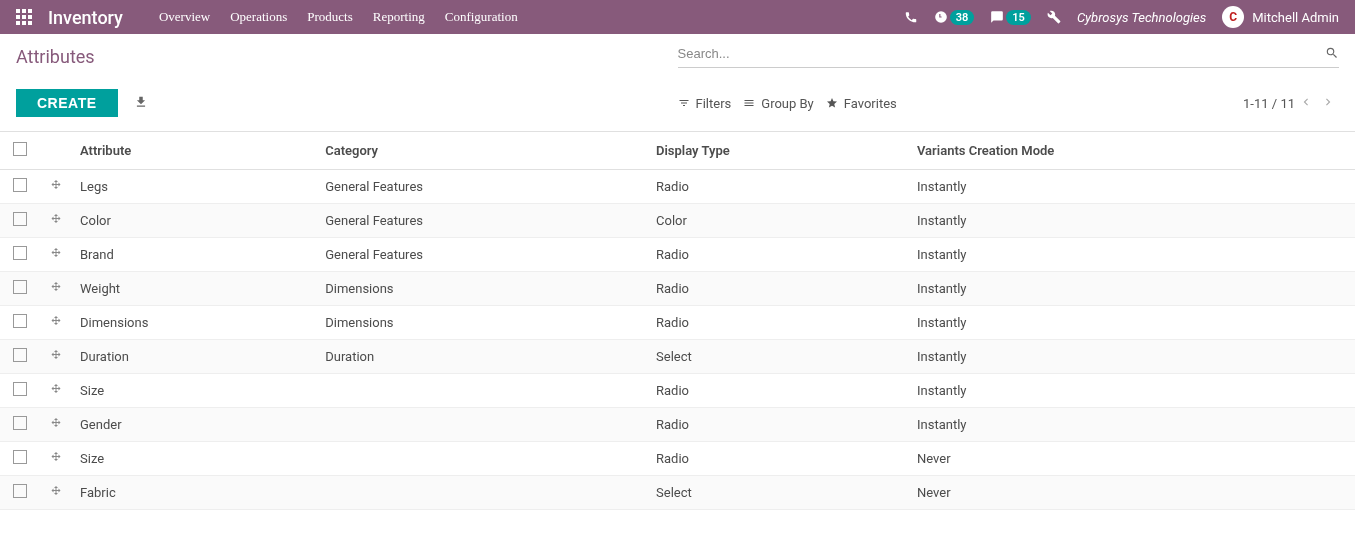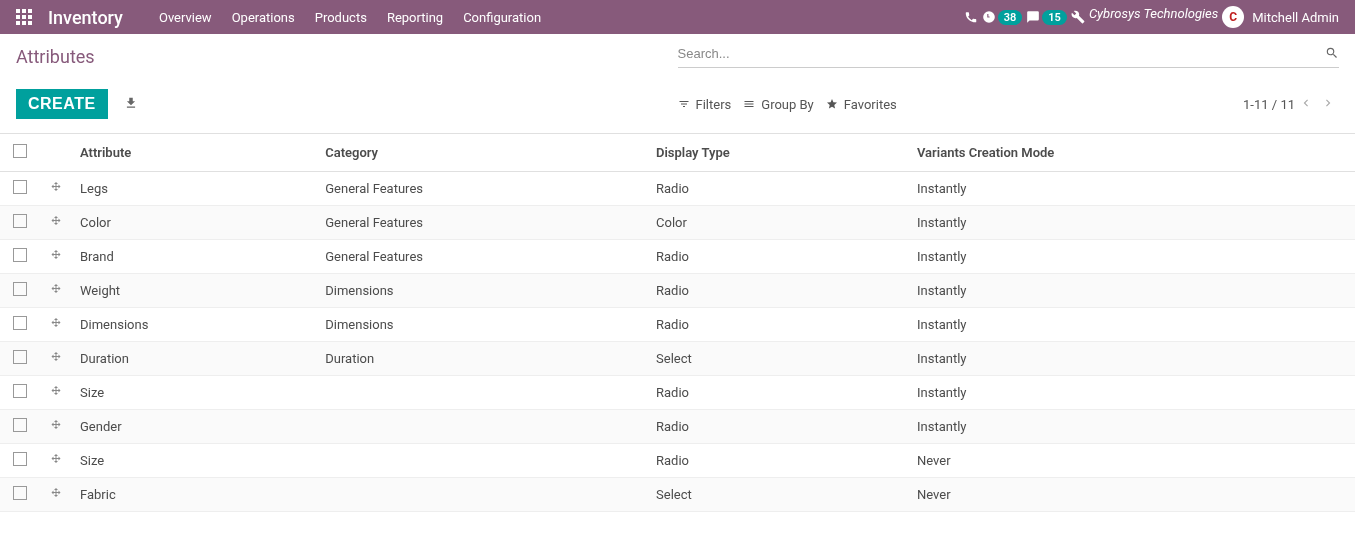--- a/index.html
+++ b/index.html
@@ -2,23 +2,23 @@
 <html><head>
 <meta charset="utf-8">
 <style>
 * { box-sizing: border-box; margin: 0; padding: 0; }
 body { font-family: -apple-system, BlinkMacSystemFont, "Segoe UI", Roboto, "Helvetica Neue", Arial, sans-serif; font-size: 13px; color: #4c4c4c; background: #fff; }
 
 .top-nav { background: #875a7b; color: #fff; height: 34px; display: flex; align-items: center; padding: 10px 16px; }
 .apps-icon { display: inline-flex; margin-right: 16px; cursor: pointer; }
 .apps-icon svg { fill: #fff; }
 .app-title { font-size: 18px; font-weight: 500; margin-right: 36px; }
-.nav-menu { display: flex; gap: 20px; flex: 1; }
+.nav-menu { display: flex; gap: 20px; flex: 1; font-family: Liberation Serif, serif; }
 .nav-item { color: #fff; font-size: 13px; cursor: pointer; }
-.nav-right { display: flex; gap: 4px; }
+.nav-right { display: flex; align-items: center; gap: 16px; }
 .nav-icon { display: inline-flex; align-items: center; cursor: pointer; position: relative; }
 .nav-icon svg { fill: #fff; }
 .badge { background: #00a09d; color: #fff; font-size: 11px; font-weight: 600; padding: 1px 6px; border-radius: 9px; margin-left: 2px; }
 .company-name { font-size: 13px; font-style: italic; }
 .user-section { display: flex; align-items: center; gap: 8px; }
 .avatar { width: 22px; height: 22px; border-radius: 50%; background: #fff; display: flex; align-items: center; justify-content: center; font-size: 12px; font-weight: 700; color: #c02020; }
 .user-name { font-size: 13px; }
 
 .control-panel { padding: 12px 16px 0 16px; }
 .cp-top { display: flex; align-items: flex-start; }
@@ -26,21 +26,21 @@
 .cp-right { flex: 0 0 50%; }
 .breadcrumb { font-size: 18px; color: #875a7b; font-weight: 400; margin-bottom: 12px; }
 .search-box { border-bottom: 1px solid #ccc; display: flex; align-items: flex-start; padding-bottom: 4px; }
 .search-input { flex: 1; border: none; outline: none; font-size: 13px; color: #333; background: transparent; }
 .search-input::placeholder { color: #888; }
 .search-icon-right { cursor: pointer; }
 
 .cp-bottom { display: flex; align-items: center; margin-top: 10px; padding-bottom: 6px; }
 .cp-bottom-left { flex: 0 0 50%; display: flex; align-items: center; gap: 12px; }
 .cp-bottom-right { flex: 0 0 50%; display: flex; align-items: center; justify-content: space-between; }
-.btn-create { background: #00a09d; color: #fff; border: none; padding: 6px 12px; font-size: 16px; font-weight: 600; cursor: pointer; letter-spacing: 0.5px; text-align: right; }
+.btn-create { background: #00a09d; color: #fff; border: none; padding: 6px 21px; font-size: 14px; font-weight: 600; cursor: pointer; letter-spacing: 0.5px; text-align: right; }
 .btn-import { background: none; border: none; cursor: pointer; color: #666; padding: 4px; }
 
 .search-options { display: flex; gap: 12px; }
 .search-opt { display: inline-flex; align-items: center; gap: 6px; color: #555; cursor: pointer; font-size: 13px; }
 
 .pager-section { display: flex; align-items: center; }
 .pager-text { font-size: 13px; color: #555; }
 .pager-btn { background: none; border: none; cursor: pointer; color: #888; padding: 4px; }
 
 table { width: 100%; border-collapse: collapse; margin-top: 8px; }

